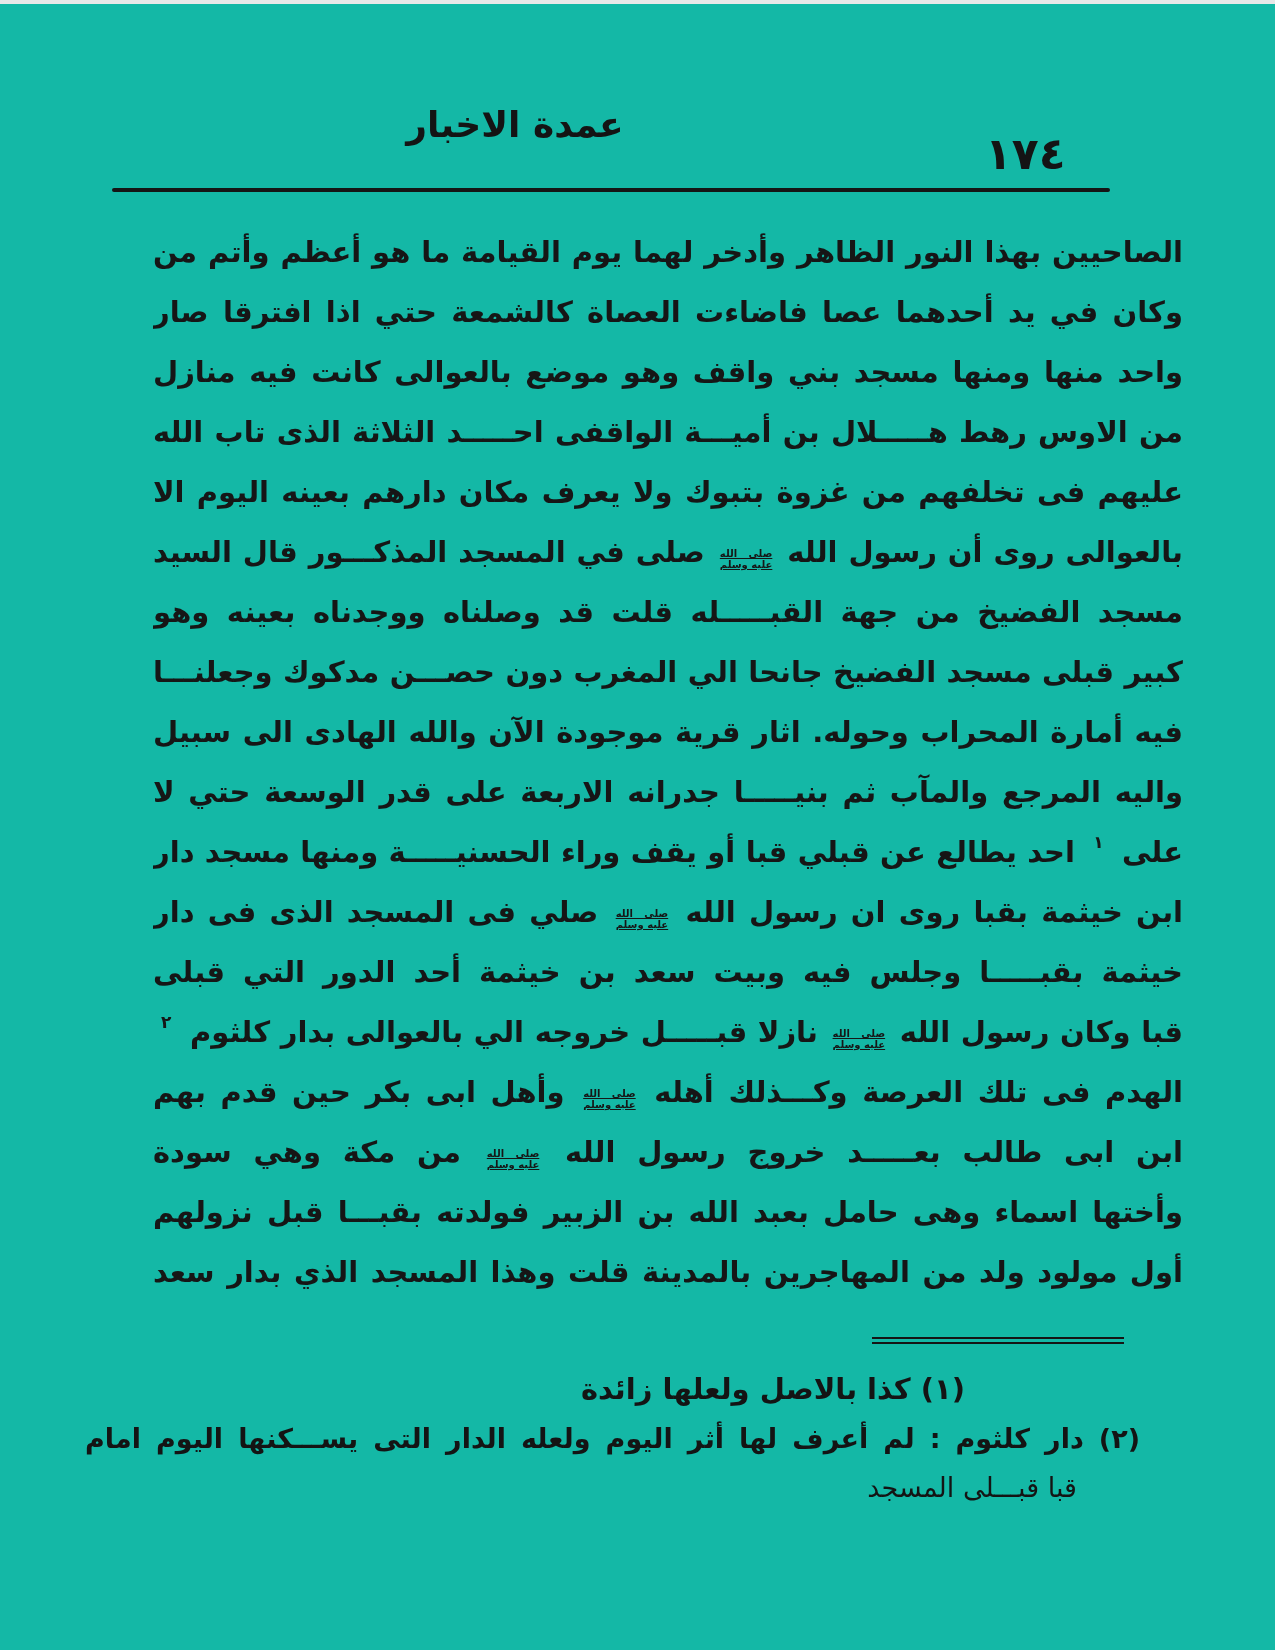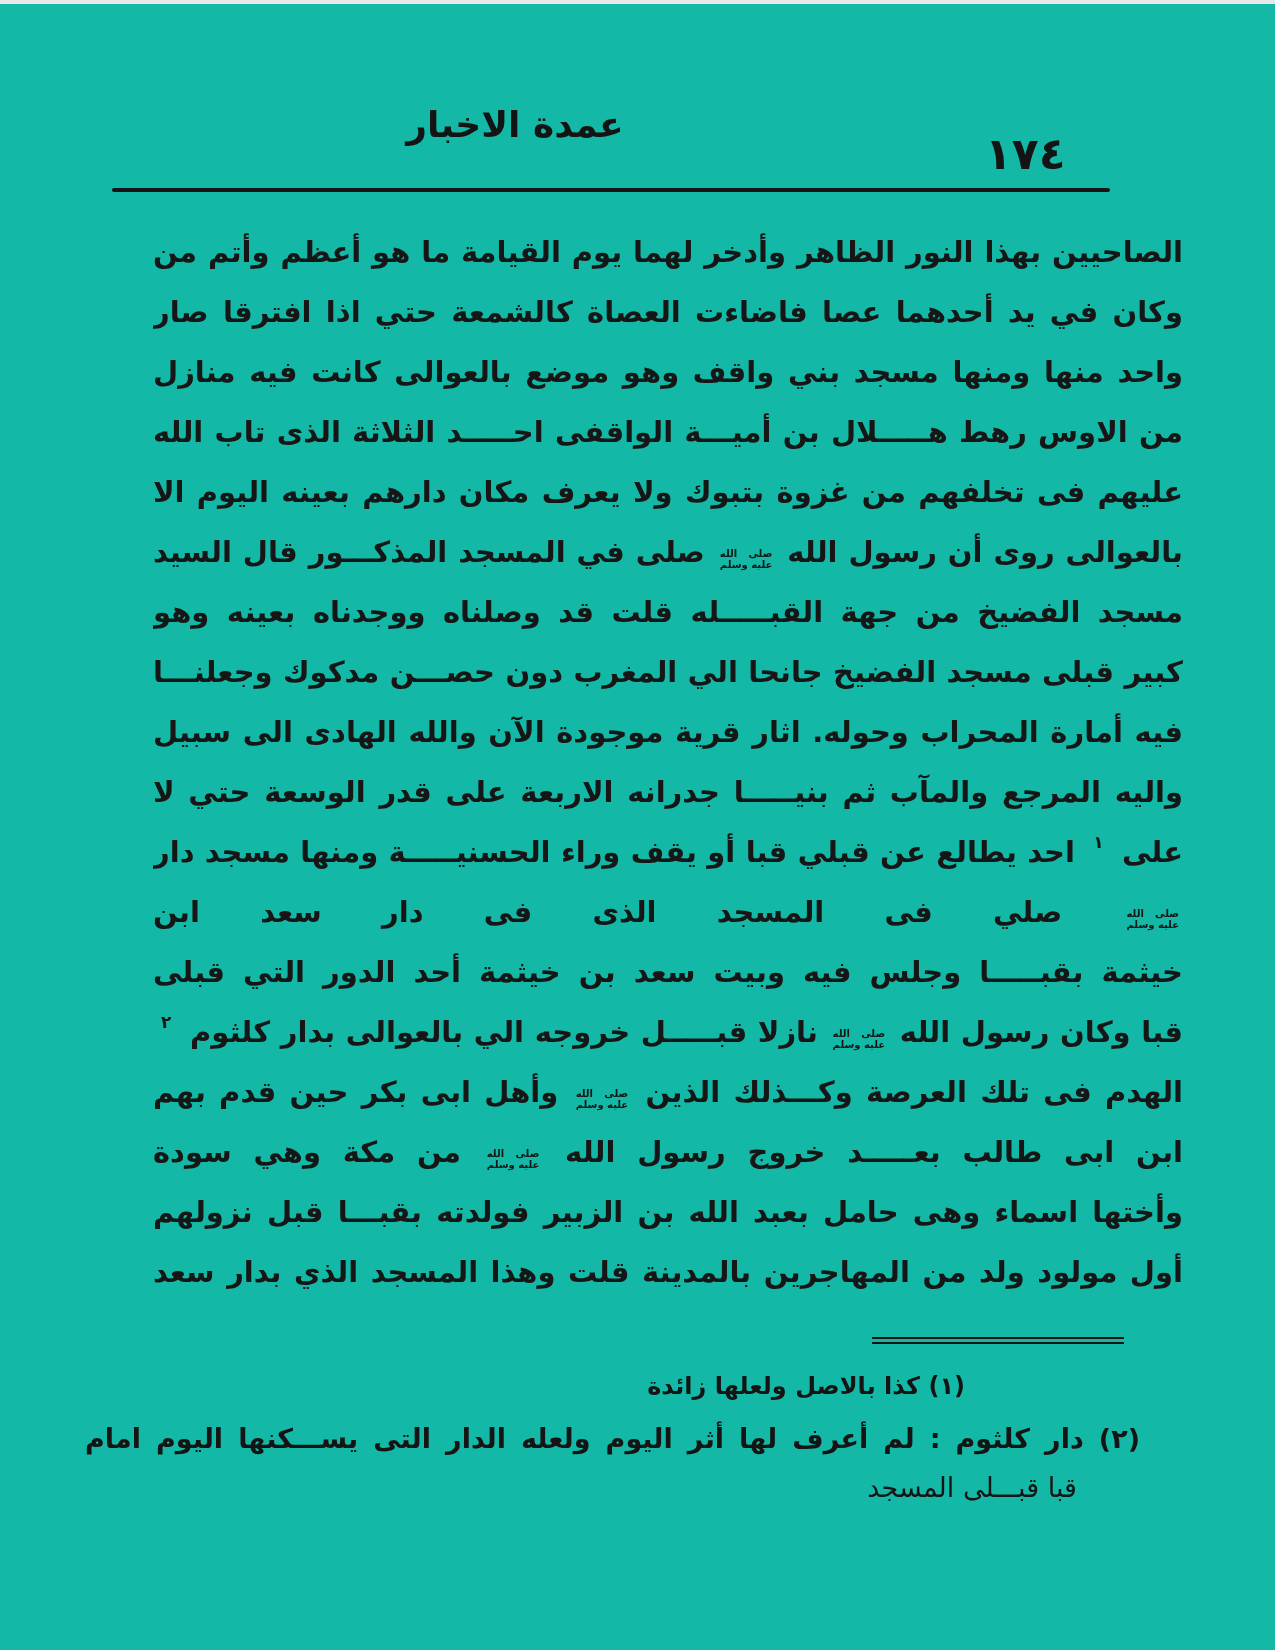--- a/index.html
+++ b/index.html
@@ -66,42 +66,42 @@
   }
   .pbuh {
     display: inline-block;
     font-size: 10px;
     line-height: 11px;
     font-weight: bold;
     text-align: center;
     vertical-align: -6px;
     margin: 0 4px;
   }
-  .pbuh span { display: block; }
+  .pbuh span { display: block; text-decoration: underline; }
   .fn-marker {
     font-size: 17px;
     vertical-align: 14px;
     line-height: 0;
     margin: 0 8px;
   }
 
   
   .footnote-rule {
     position: absolute;
     top: 1333px;
     left: 872px;
     width: 252px;
     height: 0;
     border-top: 7px double #151515;
   }
   .footnote-1 {
     position: absolute;
     top: 1368px;
     right: 310px;
-    font-size: 24px;
+    font-size: 29px;
     font-weight: bold;
     white-space: nowrap;
   }
   .footnote-2 {
     position: absolute;
     top: 1412px;
     right: 135px;
     width: 1055px;
     font-size: 27px;
     font-weight: bold;
@@ -147,36 +147,37 @@
     <div class="line">فيه أمارة المحراب وحوله. اثار قرية موجودة الآن والله الهادى الى سبيل الرشاد</div>
     <div class="line">واليه المرجع والمآب ثم بنيـــــا جدرانه الاربعة على قدر الوسعة حتي لا يخفى</div>
 
     <div class="line">
       <span>على</span>
       <span class="fn-marker">١</span>
       <span>احد يطالع عن قبلي قبا أو يقف وراء الحسنيـــــة ومنها مسجد دار سعد</span>
     </div>
 
     <div class="line">
+      <span>ابن خيثمة بقبا روى ان رسول الله</span>
       <span class="pbuh"><span>صلى الله</span><span>عليه وسلم</span></span>
       <span>صلي فى المسجد الذى فى دار سعد ابن</span>
     </div>
 
     <div class="line">خيثمة بقبـــــا وجلس فيه وبيت سعد بن خيثمة أحد الدور التي قبلى مسجـــد</div>
 
     <div class="line">
       <span>قبا وكان رسول الله</span>
       <span class="pbuh"><span>صلى الله</span><span>عليه وسلم</span></span>
       <span>نازلا قبـــــل خروجه الي بالعوالى بدار كلثوم</span>
       <span class="fn-marker">٢</span>
       
     </div>
 
     <div class="line">
-      <span>الهدم فى تلك العرصة وكـــذلك الذين</span>
+      <span>الهدم فى تلك العرصة وكـــذلك أهله</span>
       <span class="pbuh"><span>صلى الله</span><span>عليه وسلم</span></span>
       <span>وأهل ابى بكر حين قدم بهم على</span>
     </div>
 
     <div class="line">
       <span>ابن ابى طالب بعـــــد خروج رسول الله</span>
       <span class="pbuh"><span>صلى الله</span><span>عليه وسلم</span></span>
       <span>من مكة وهي سودة وعائشـــة</span>
     </div>
 

